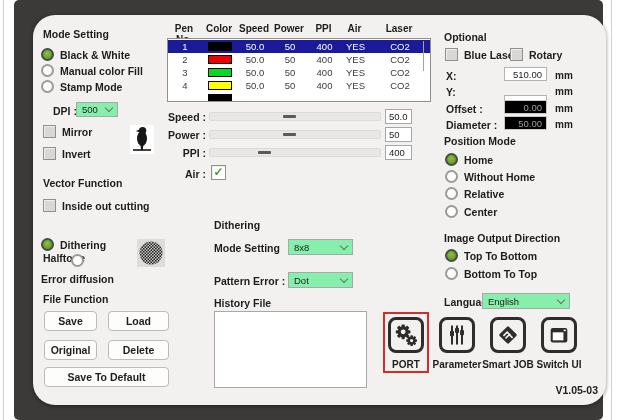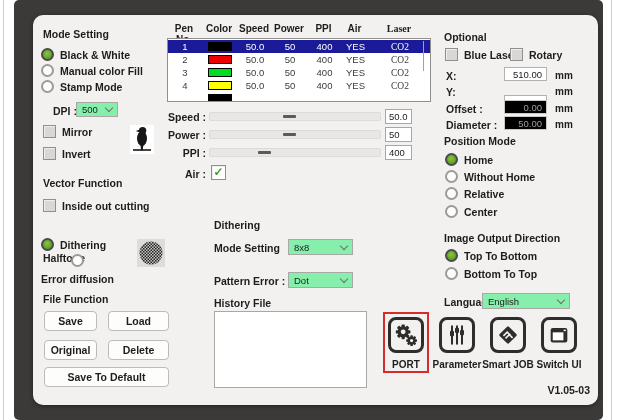--- a/index.html
+++ b/index.html
@@ -1,40 +1,40 @@
 <!DOCTYPE html>
 <html><head>
 <meta charset="utf-8">
 <style>
   html,body{margin:0;padding:0;}
   body{width:630px;height:420px;background:#ffffff;font-family:"Liberation Sans",sans-serif;position:relative;overflow:hidden;}
   .page{position:absolute;inset:0;}
   .edge{position:absolute;top:0;bottom:0;width:1px;background:#cfcfcf;}
   .edge-l{left:3px;} .edge-r{left:611px;}
   .bezel{position:absolute;left:14px;top:0;width:589px;height:420px;background:#3b3a39;border-radius:5px;}
-  .panel{position:absolute;left:33px;top:15px;width:565px;height:390px;background:#f2f1ef;border-radius:10px;box-shadow:0 1px 4px rgba(0,0,0,.45);}
+  .panel{position:absolute;left:33px;top:15px;width:565px;height:390px;background:#f2f1ef;border-radius:22px;box-shadow:0 1px 4px rgba(0,0,0,.45);padding-left:8px;}
   .abs{position:absolute;}
   .t{font-size:10.5px;font-weight:bold;color:#1d1d1d;white-space:nowrap;}
   .lb{font-size:10.5px;font-weight:bold;color:#1d1d1d;white-space:nowrap;}
   .opt{position:absolute;display:flex;align-items:center;gap:6px;height:15px;}
   .radio{width:13px;height:13px;border-radius:50%;background:#fdfdfd;border:2px solid #9a9a98;box-sizing:border-box;flex:0 0 auto;}
   .radio.sel{border:2.5px solid #4a4a48;background:radial-gradient(circle at 45% 40%, #8cc43e 0%, #5d9b21 75%);}
   .cb{width:13px;height:13px;background:#d8d7d5;border:1px solid #8f8f8d;box-shadow:inset 1px 1px 0 #efeeec;box-sizing:border-box;flex:0 0 auto;}
   .cb.checked{background:#ffffff;display:flex;align-items:center;justify-content:center;}
   .cb.checked::after{content:"\2713";color:#3f9b2f;font-weight:bold;font-size:12px;line-height:1;margin-top:-1px;}
   .btn{position:absolute;background:#fdfdfc;border:1px solid #bcbbb9;border-radius:4px;display:flex;align-items:center;justify-content:center;font-size:10.5px;font-weight:bold;color:#1d1d1d;box-sizing:border-box;}
   .dd{position:absolute;background:#86efac;border:1px solid #a9a8a6;display:flex;align-items:center;padding:0 5px;box-sizing:border-box;font-size:9.5px;color:#222;}
   .chev{width:5px;height:5px;border-right:1.5px solid #6e6e6c;border-bottom:1.5px solid #6e6e6c;transform:rotate(45deg);margin-left:auto;margin-top:-3px;flex:0 0 auto;}
   .inp{position:absolute;background:#fff;border:1px solid #b3b2b0;box-sizing:border-box;font-size:9.5px;color:#222;display:flex;align-items:center;justify-content:flex-end;padding:0 4px;}
   .inp.dis{background:#000000;color:#a09f9d;border-color:#c9c8c6;}
   .tbl{position:absolute;left:134px;top:23px;width:264px;height:64px;background:#ffffff;border:1px solid #8f8f8d;box-sizing:border-box;overflow:hidden;}
   .trow{position:absolute;left:0;width:100%;height:13px;display:flex;align-items:center;font-size:9.5px;color:#3a3a3a;}
   .trow.sel{color:#ffffff;}
   .tc{text-align:center;flex:0 0 auto;}
-  .c0{width:34px;} .c1{width:36px;display:flex;justify-content:center;} .c2{width:34px;} .c3{width:36px;} .c4{width:33px;} .c5{width:29px;} .c6{width:60px;font-family:Liberation Serif, serif;}
+  .c0{width:34px;} .c1{width:36px;display:flex;justify-content:center;} .c2{width:34px;} .c3{width:36px;} .c4{width:33px;} .c5{width:29px;} .c6{width:60px;}
   .hdr{position:absolute;left:134px;top:8px;width:262px;display:flex;font-size:10px;font-weight:bold;color:#1d1d1d;}
   .swatch{width:24px;height:9px;border:1px solid #000;box-sizing:border-box;}
   .scrollmark{position:absolute;left:255px;top:2px;height:30px;width:0;border-left:1px solid #a3a2a0;}
   .slbl{position:absolute;left:100px;width:73px;text-align:right;font-size:10.5px;font-weight:bold;color:#1d1d1d;white-space:nowrap;}
   .track{position:absolute;left:176px;width:172px;height:9px;background:#e8e7e5;border:1px solid #dcdbd9;border-radius:2px;box-sizing:border-box;}
   .handle{position:absolute;top:2px;width:13px;height:3px;background:#5a5a58;border-radius:1px;}
   .vbox{position:absolute;left:352px;width:27px;height:15px;background:#fff;border:1px solid #a8a7a5;box-sizing:border-box;font-size:9.5px;color:#222;display:flex;align-items:center;padding-left:3px;}
   .imgbox{position:absolute;background:#ffffff;display:flex;align-items:center;justify-content:center;}
   .listbox{position:absolute;left:181px;top:296px;width:153px;height:77px;background:#ffffff;border:1px solid #a9a8a6;box-sizing:border-box;}
   .tile{position:absolute;width:36px;height:36px;border:3px solid #2e2d2c;border-radius:8px;box-sizing:border-box;display:flex;align-items:center;justify-content:center;background:transparent;}

